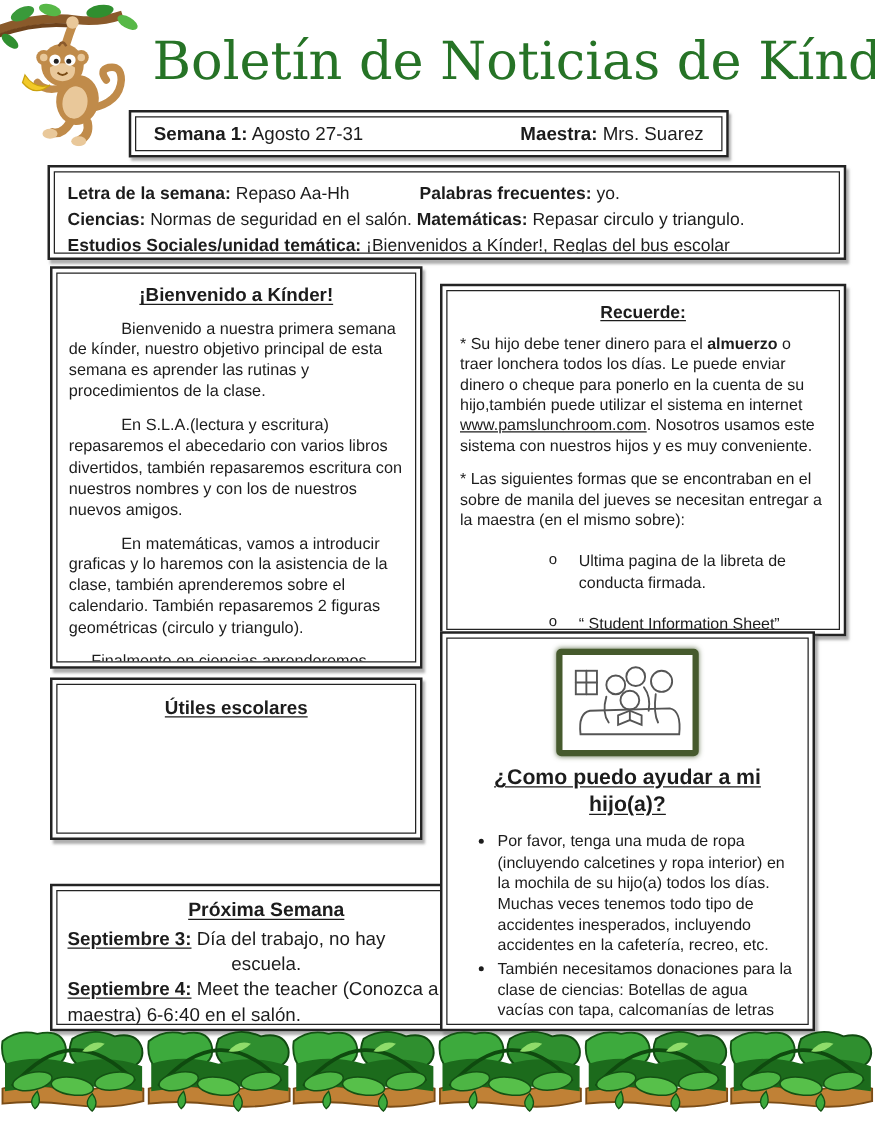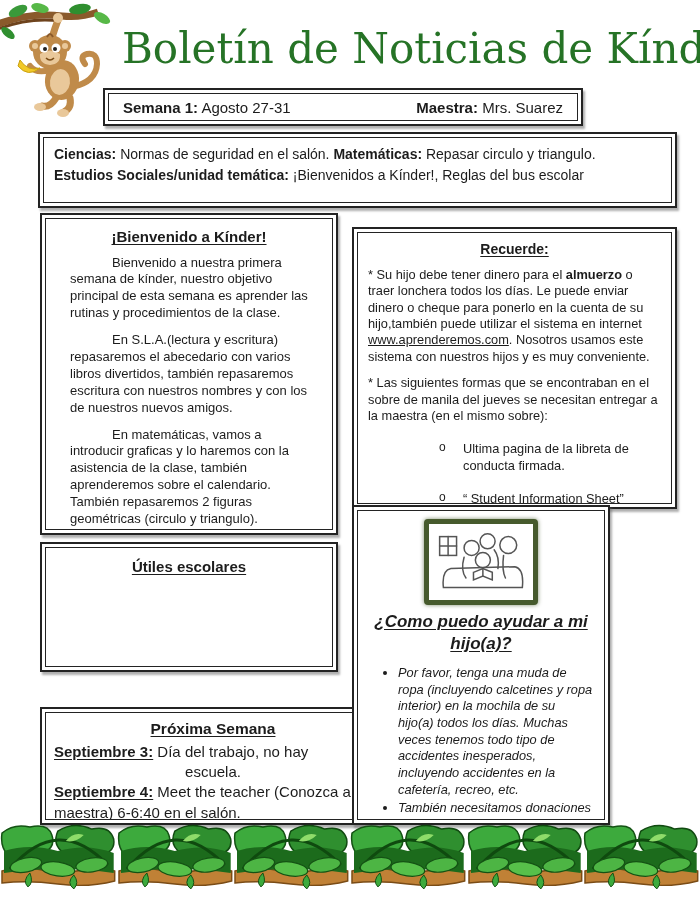--- a/index.html
+++ b/index.html
@@ -24,25 +24,25 @@
 
   .info-box{left:38px;top:132px;width:639px;height:76px;}
   .info-inner{padding:6px 10px;font-size:14px;line-height:1.5;}
   .gap{margin-left:52px;}
 
   
   .welcome-box{left:40px;top:213px;width:298px;height:322px;}
   .supplies-box{left:40px;top:542px;width:298px;height:130px;}
   .nextweek-box{left:40px;top:707px;width:346px;height:118px;}
   .reminder-box{left:352px;top:227px;width:325px;height:282px;}
-  .help-box{left:352px;top:505px;width:258px;height:320px;font-style:italic;}
+  .help-box{left:352px;top:505px;width:300px;height:320px;}
 
   .box-title{text-align:center;font-weight:bold;text-decoration:underline;text-underline-offset:2px;}
 
-  .welcome-inner{padding:8px 24px;font-size:13px;line-height:1.3;}
+  .welcome-inner{padding:8px 9px;font-size:13px;line-height:1.3;}
   .welcome-inner .box-title{font-size:15px;margin-bottom:8px;}
   .welcome-inner p{margin:0 0 10px 0;text-indent:42px;}
   .welcome-inner p.small-indent{text-indent:18px;margin-bottom:0;}
 
   .supplies-inner{padding:8px 10px;font-size:14.5px;line-height:1.4;}
   .supplies-inner .box-title{font-size:15px;margin-bottom:8px;}
   .supplies-inner p{margin:0;text-indent:40px;}
 
   .nextweek-inner{padding:6px 8px;font-size:15px;line-height:1.35;}
   .nextweek-inner .box-title{font-size:15.5px;margin-bottom:2px;}
@@ -119,20 +119,26 @@
       <div>
         <span class="b">Maestra:</span>
         <span>Mrs. Suarez</span>
       </div>
     </div>
   </div>
 
   <div class="dbox info-box">
     <div class="dbox-inner info-inner">
       <div class="info-line">
+        <span class="b">Letra de la semana:</span>
+        <span>Repaso Aa-Hh</span>
+        <span class="b gap">Palabras frecuentes:</span>
+        <span>yo.</span>
+      </div>
+      <div class="info-line">
         <span class="b">Ciencias:</span>
         <span>Normas de seguridad en el salón.</span>
         <span class="b">Matemáticas:</span>
         <span>Repasar circulo y triangulo.</span>
       </div>
       <div class="info-line">
         <span class="b">Estudios Sociales/unidad temática:</span>
         <span>¡Bienvenidos a Kínder!, Reglas del bus escolar</span>
       </div>
     </div>
@@ -144,21 +150,21 @@
       <p>Bienvenido a nuestra primera semana de kínder, nuestro objetivo principal de esta semana es aprender las rutinas y procedimientos de la clase.</p>
       <p>En S.L.A.(lectura y escritura) repasaremos el abecedario con varios libros divertidos, también repasaremos escritura con nuestros nombres y con los de nuestros nuevos amigos.</p>
       <p>En matemáticas, vamos a introducir graficas y lo haremos con la asistencia de la clase, también aprenderemos sobre el calendario. También repasaremos 2 figuras geométricas (circulo y triangulo).</p>
       <p class="small-indent">Finalmente en ciencias aprenderemos normas de seguridad en el salón.</p>
     </div>
   </div>
 
   <div class="dbox reminder-box">
     <div class="dbox-inner reminder-inner">
       <div class="box-title">Recuerde:</div>
-      <p><span>* Su hijo debe tener dinero para el </span><span class="b">almuerzo</span><span> o traer lonchera todos los días. Le puede enviar dinero o cheque para ponerlo en la cuenta de su hijo,también  puede utilizar el sistema en internet </span><a class="link">www.aprenderemos.com</a><span>. Nosotros usamos este sistema con nuestros hijos y es muy conveniente.</span></p>
+      <p><span>* Su hijo debe tener dinero para el </span><span class="b">almuerzo</span><span> o traer lonchera todos los días. Le puede enviar dinero o cheque para ponerlo en la cuenta de su hijo,también  puede utilizar el sistema en internet </span><a class="link">www.pamslunchroom.com</a><span>. Nosotros usamos este sistema con nuestros hijos y es muy conveniente.</span></p>
       <p>* Las siguientes formas que se encontraban en el sobre de manila del jueves se necesitan entregar a la maestra (en el mismo sobre):</p>
       <ul class="olist">
         <li>Ultima pagina de la libreta de conducta firmada.</li>
         <li>“ Student Information Sheet”</li>
         <li>Verificacion de antecedentes para poder ser voluntario.</li>
       </ul>
     </div>
   </div>
 
   <div class="dbox supplies-box">

